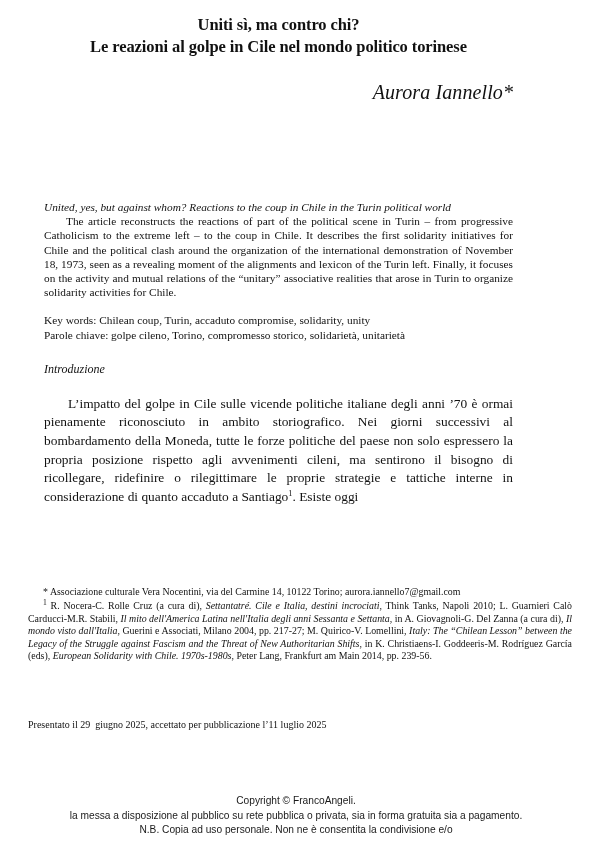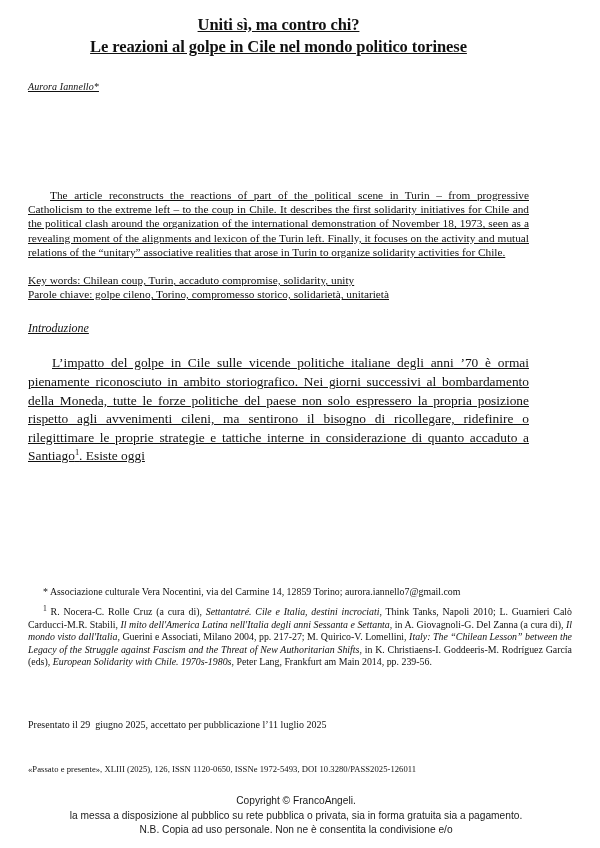--- a/index.html
+++ b/index.html
@@ -15,42 +15,41 @@
     color: #111111;
     overflow: hidden;
   }
 
   .page {
     position: absolute;
     left: 0; top: 0;
     width: 557px;
     height: 848px;
     box-sizing: border-box;
-    padding: 0 28px;
-    text-decoration: underline;
+    padding: 0 44px;
   }
 
   
   .title-block {
     margin-top: 14px;
     text-align: center;
   }
   .title-line {
     font-weight: bold;
     font-size: 16.5px;
     line-height: 22px;
     letter-spacing: -0.1px;
   }
   .title-line-1 { }
   .title-line-2 { }
 
   .author {
-    text-align: left;
+    text-align: right;
     font-style: italic;
-    font-size: 10px;
+    font-size: 20px;
     margin-top: 23px;
     letter-spacing: 0.1px;
   }
 
   
   .abstract-zone {
     margin-top: 96px;
   }
   .abstract-title {
     font-style: italic;
@@ -102,21 +101,21 @@
     top: 586px;
     width: 544px;
   }
   .footnote {
     font-size: 9.9px;
     line-height: 12.4px;
     text-align: justify;
     text-indent: 15px;
     hyphens: none;
   }
-  .footnote + .footnote { margin-top: 8px; }
+  .footnote + .footnote { margin-top: 2px; }
   .fn-mark {
     font-size: 7.6px;
     vertical-align: super;
     line-height: 0;
   }
   .fn-mark-star {
     font-size: 9.9px;
     vertical-align: baseline;
   }
   i { font-style: italic; }
@@ -159,39 +158,39 @@
 <div class="page">
 
   <div class="title-block">
     <div class="title-line title-line-1">Uniti sì, ma contro chi?</div>
     <div class="title-line title-line-2">Le reazioni al golpe in Cile nel mondo politico torinese</div>
   </div>
 
   <div class="author">Aurora Iannello*</div>
 
   <div class="abstract-zone">
+    <p class="abstract-title">United, yes, but against whom? Reactions to the coup in Chile in the Turin political world</p>
     <p class="abstract-body">The article reconstructs the reactions of part of the political scene in Turin – from progressive Catholicism to the extreme left – to the coup in Chile. It describes the first solidarity initiatives for Chile and the political clash around the organization of the international demonstration of November 18, 1973, seen as a revealing moment of the alignments and lexicon of the Turin left. Finally, it focuses on the activity and mutual relations of the “unitary” associative realities that arose in Turin to organize solidarity activities for Chile.</p>
     <div class="keywords">
       <div>Key words: Chilean coup, Turin, accaduto compromise, solidarity, unity</div>
       <div>Parole chiave: golpe cileno, Torino, compromesso storico, solidarietà, unitarietà</div>
     </div>
   </div>
 
   <div class="section-heading">Introduzione</div>
 
   <p class="body-par"><span>L’impatto del golpe in Cile sulle vicende politiche italiane degli anni ’70 è ormai pienamente riconosciuto in ambito storiografico. Nei giorni successivi al bombardamento della Moneda, tutte le forze politiche del paese non solo espressero la propria posizione rispetto agli avvenimenti cileni, ma sentirono il bisogno di ricollegare, ridefinire o rilegittimare le proprie strategie e tattiche interne in considerazione di quanto accaduto a Santiago</span><sup>1</sup><span>. Esiste oggi</span></p>
 
   <div class="footnotes">
-    <div class="footnote"><span class="fn-mark fn-mark-star">*</span> <span>Associazione culturale Vera Nocentini, via del Carmine 14, 12859 Torino; aurora.iannello7@gmail.com</span></div>
+    <div class="footnote"><span class="fn-mark fn-mark-star">*</span> <span>Associazione culturale Vera Nocentini, via del Carmine 14, 10122 Torino; aurora.iannello7@gmail.com</span></div>
     <div class="footnote"><span class="fn-mark">1</span> <span id="fn1-text"><span>R. Nocera-C. Rolle Cruz (a cura di), </span><i>Settantatré. Cile e Italia, destini incrociati</i><span>, Think Tanks, Napoli 2010; L. Guarnieri Calò Carducci-M.R. Stabili, </span><i>Il mito dell'America Latina nell'Italia degli anni Sessanta e Settanta</i><span>, in A. Giovagnoli-G. Del Zanna (a cura di), </span><i>Il mondo visto dall'Italia</i><span>, Guerini e Associati, Milano 2004, pp. 217-27; M. Quirico-V. Lomellini, </span><i>Italy: The “Chilean Lesson” between the Legacy of the Struggle against Fascism and the Threat of New Authoritarian Shifts</i><span>, in K. Christiaens-I. Goddeeris-M. Rodríguez García (eds), </span><i>European Solidarity with Chile. 1970s-1980s</i><span>, Peter Lang, Frankfurt am Main 2014, pp. 239-56.</span></span></div>
   </div>
 
   <div class="submission">Presentato il 29  giugno 2025, accettato per pubblicazione l’11 luglio 2025</div>
 
-  <div class="journal-ref">«Passato e presente», XLIII (2025), 126, ISSN 1120-0650, ISSNe 1972-5493, DOI 10.3280/PASS2025-126011</div>
 
 </div>
 
 <div class="copyright">
   <div>Copyright © FrancoAngeli.</div>
   <div>la messa a disposizione al pubblico su rete pubblica o privata, sia in forma gratuita sia a pagamento.</div>
   <div>N.B. Copia ad uso personale. Non ne è consentita la condivisione e/o</div>
 </div>
 
 </body></html>

